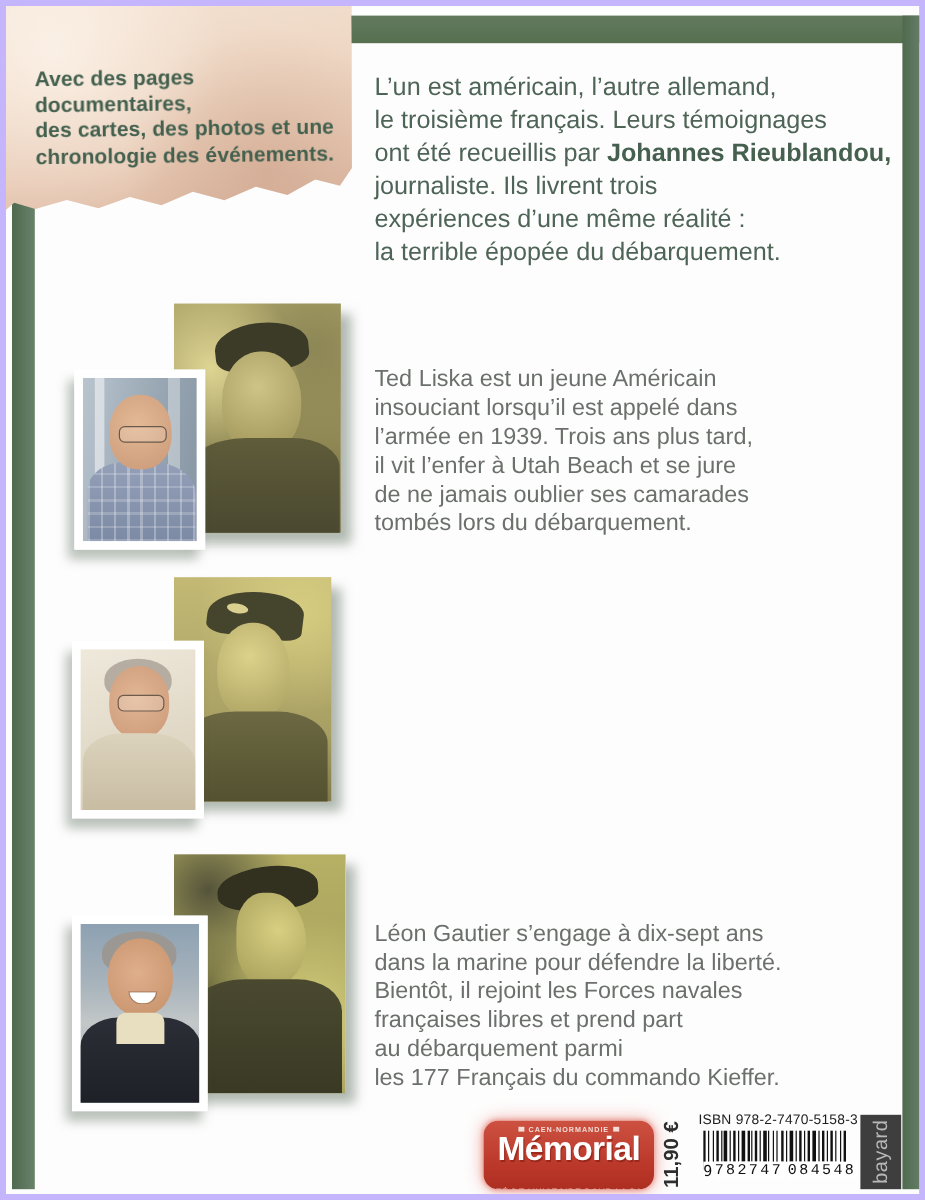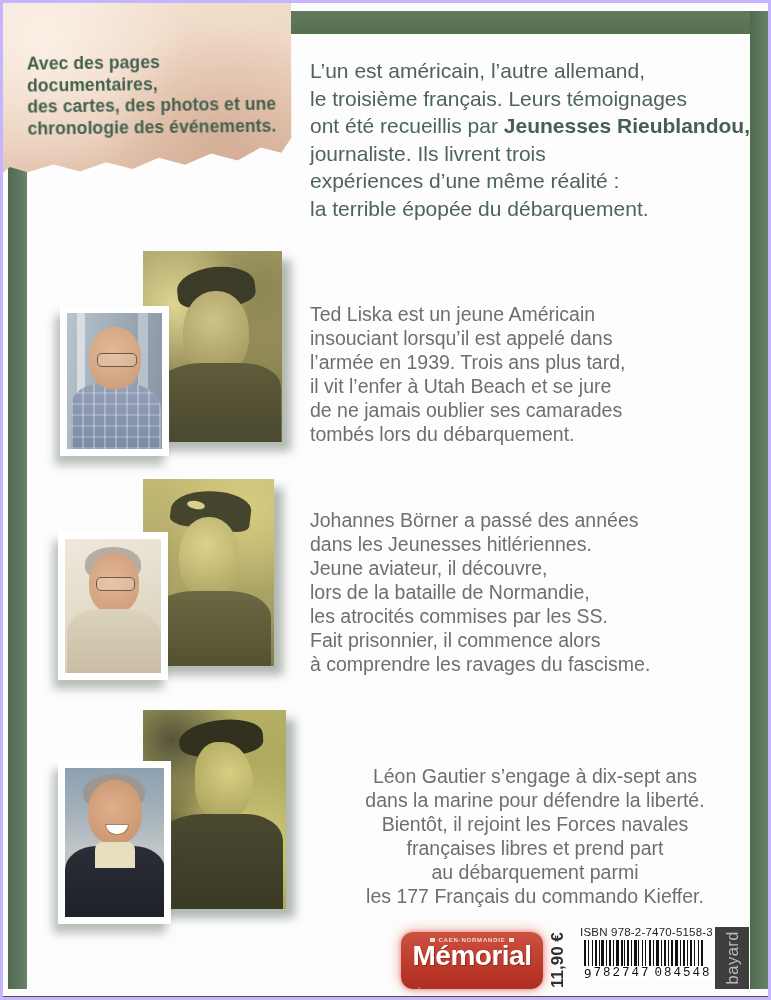--- a/index.html
+++ b/index.html
@@ -1,18 +1,18 @@
 <!DOCTYPE html>
 <html><head>
 <meta charset="utf-8">
 <style>
   html,body{margin:0;padding:0;background:#ffffff;}
   #page{
     position:relative;width:771px;height:1000px;overflow:hidden;
-    background:#fdfdfd;border:3px solid #c4b5fd;box-sizing:border-box;
+    background:#fdfdfd;border:5px solid #c4b5fd;box-sizing:border-box;
     font-family:"Liberation Sans", sans-serif;
   }
   .abs{position:absolute;}
 
   
   .band-top{left:5px;top:8px;width:761px;height:23px;background:linear-gradient(#63795f,#56704f);}
   .strip-left{left:5px;top:8px;width:19px;height:978px;background:linear-gradient(90deg,#4f6a4e,#5e7760 60%,#6a8269);}
   .strip-right{left:747px;top:8px;width:19px;height:978px;background:linear-gradient(90deg,#4f6a4e,#5e7760 55%,#6a8269);}
   .scan-bottom{left:0;top:993px;width:771px;height:4px;background:#4f4f4f;}
   .scan-right{left:767px;top:0;width:2px;height:1000px;background:#e2e2e2;}
@@ -39,21 +39,21 @@
     left:307px;top:54px;width:450px;
     font-size:21px;line-height:27.5px;color:#4e6457;white-space:pre-line;
   }
   .intro b{font-weight:bold;color:#46604f;}
   .para{
     left:307px;width:450px;
     font-size:19.5px;line-height:24px;color:#6c706c;white-space:pre-line;
   }
   .para1{top:299px;}
   .para2{top:505px;}
-  .para3{top:761px;text-align:center;}
+  .para3{top:761px;}
 
   
   .photo{overflow:hidden;}
   .sepia{box-shadow:9px 9px 9px rgba(100,115,100,.5);}
   .cphoto{background:#fff;border:7px solid #ffffff;box-sizing:border-box;box-shadow:-5px 9px 9px rgba(100,115,100,.45);}
   .cphoto .inner{position:relative;width:100%;height:100%;overflow:hidden;}
   .head{position:absolute;border-radius:48% 48% 44% 44%;}
   .torso{position:absolute;}
 
   .sepia1{left:140px;top:248px;width:139px;height:191px;
@@ -148,21 +148,21 @@
   <div class="abs scan-right"></div>
 
   <div class="abs note">
     <div class="note-text">Avec des pages documentaires,
 des cartes, des photos et une
 chronologie des événements.</div>
   </div>
 
   <div class="abs intro"><span>L’un est américain, l’autre allemand,
 le troisième français. Leurs témoignages
-ont été recueillis par </span><b>Jeunesses Rieublandou,</b><span>
+ont été recueillis par </span><b>Johannes Rieublandou,</b><span>
 journaliste. Ils livrent trois
 expériences d’une même réalité :
 la terrible épopée du débarquement.</span></div>
 
   <div class="abs photo sepia sepia1">
     <div class="cap"></div>
     <div class="head"></div>
     <div class="torso"></div>
   </div>
   <div class="abs photo cphoto cphoto1">
@@ -186,27 +186,20 @@
     <div class="torso"></div>
   </div>
   <div class="abs photo cphoto cphoto2">
     <div class="inner">
       <div class="hair"></div>
       <div class="head"></div>
       <div class="glasses"></div>
       <div class="torso"></div>
     </div>
   </div>
-  <div class="abs para para2">Johannes Börner a passé des années
-dans les Jeunesses hitlériennes.
-Jeune aviateur, il découvre,
-lors de la bataille de Normandie,
-les atrocités commises par les SS.
-Fait prisonnier, il commence alors
-à comprendre les ravages du fascisme.</div>
 
   <div class="abs photo sepia sepia3">
     <div class="beret"></div>
     <div class="head"></div>
     <div class="torso"></div>
   </div>
   <div class="abs photo cphoto cphoto3">
     <div class="inner">
       <div class="hair"></div>
       <div class="head"></div>

